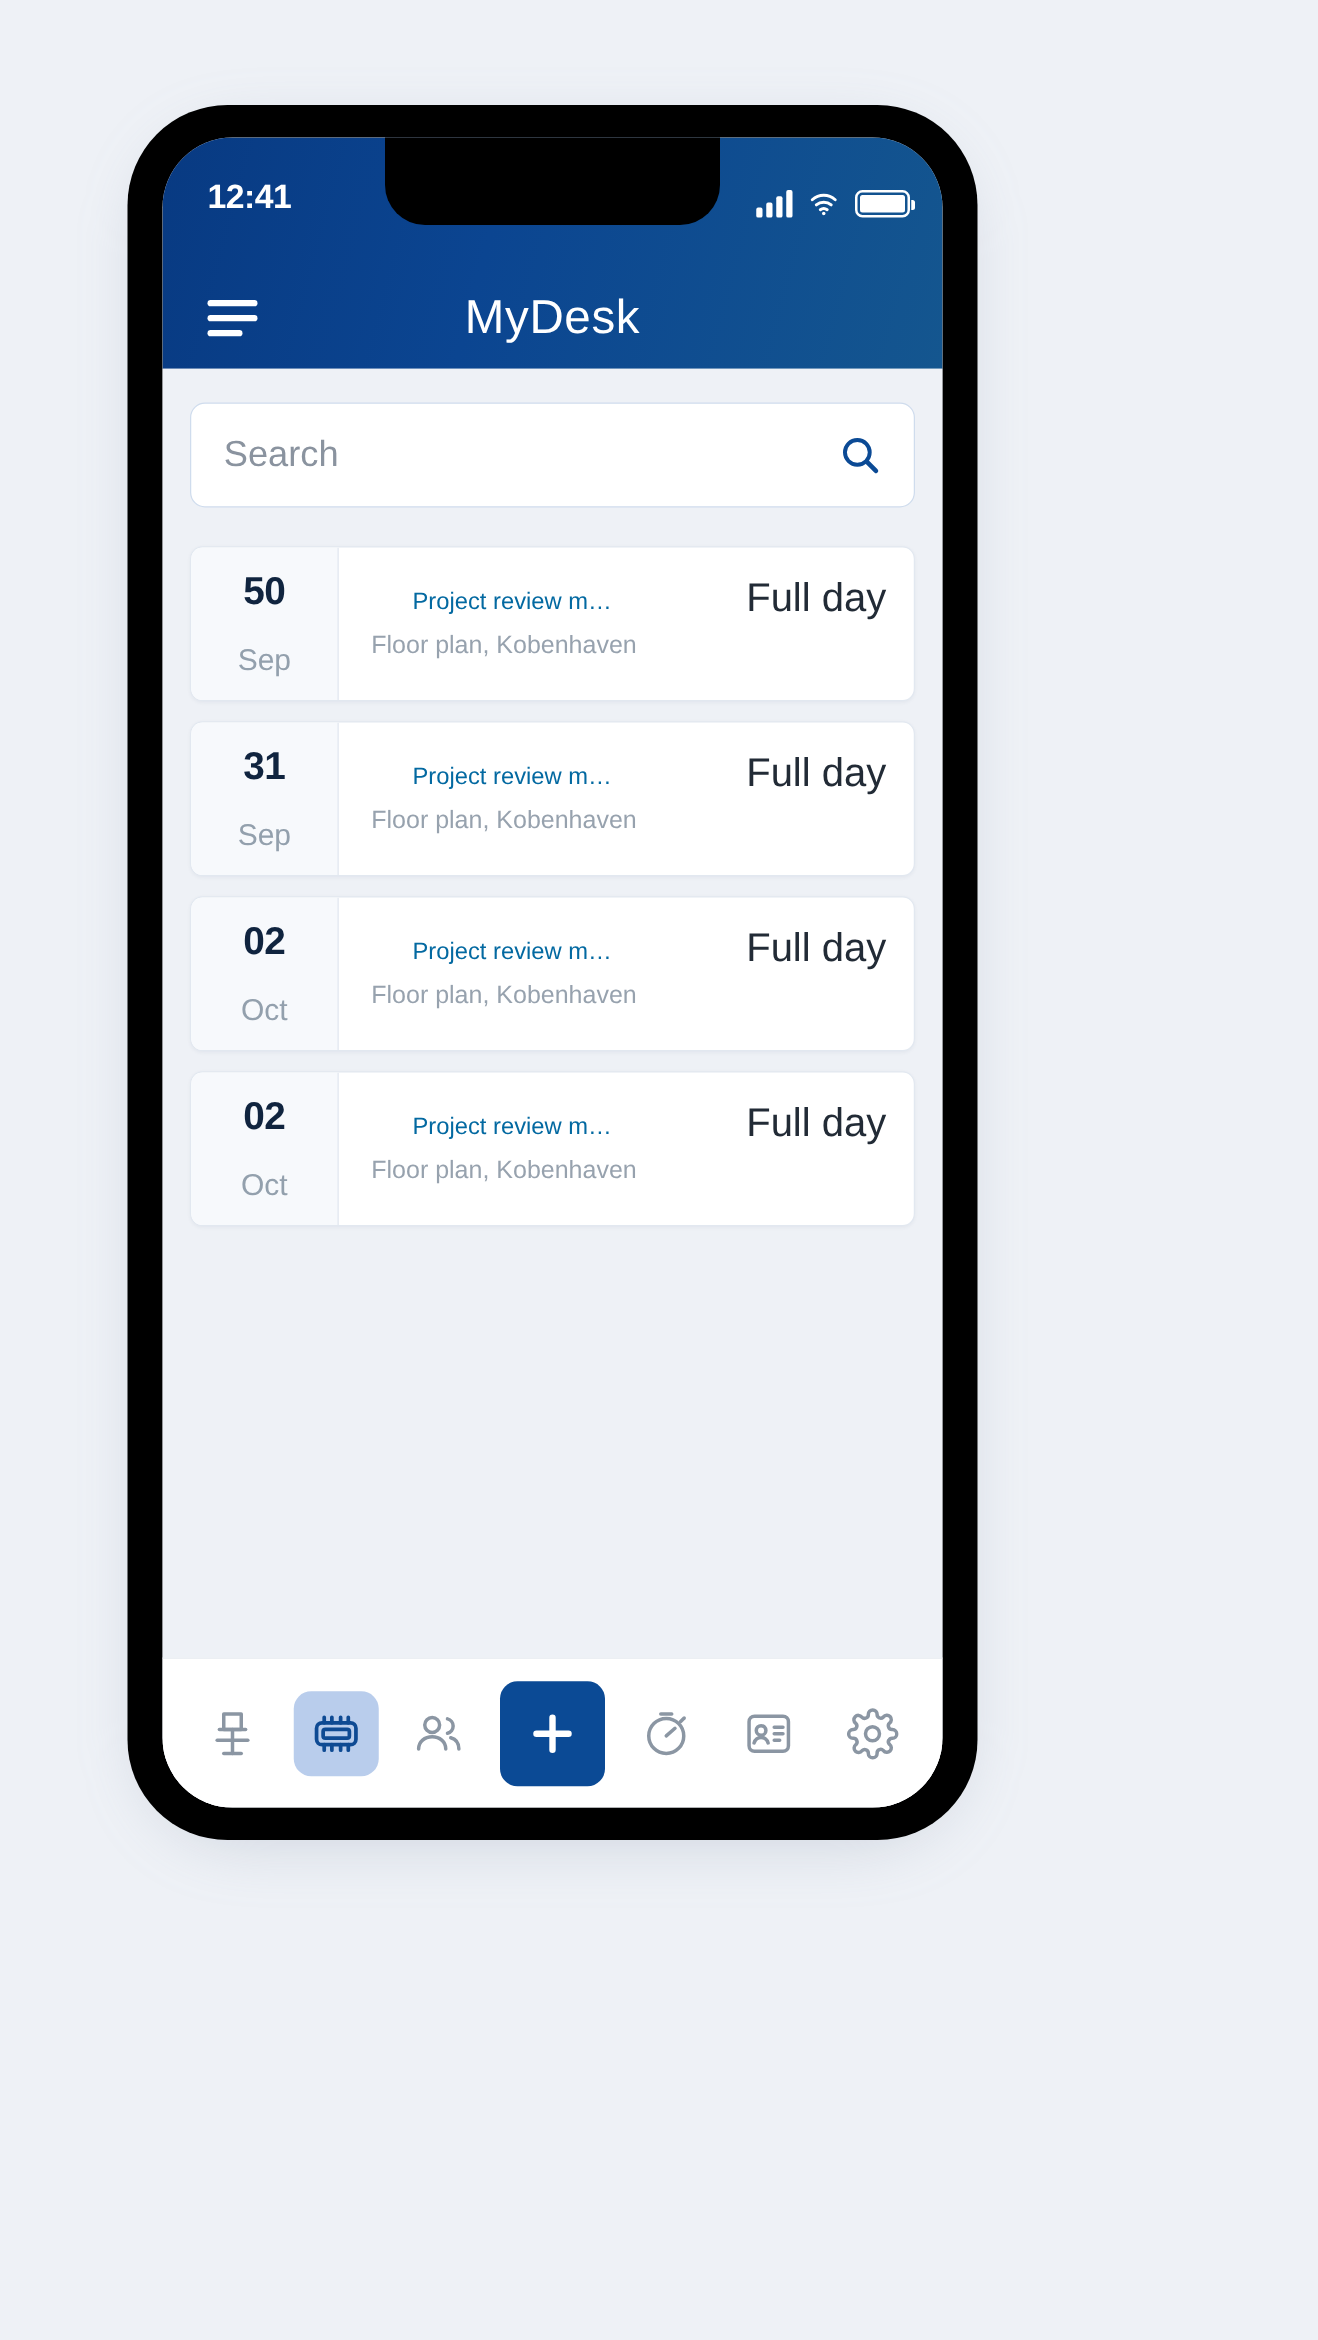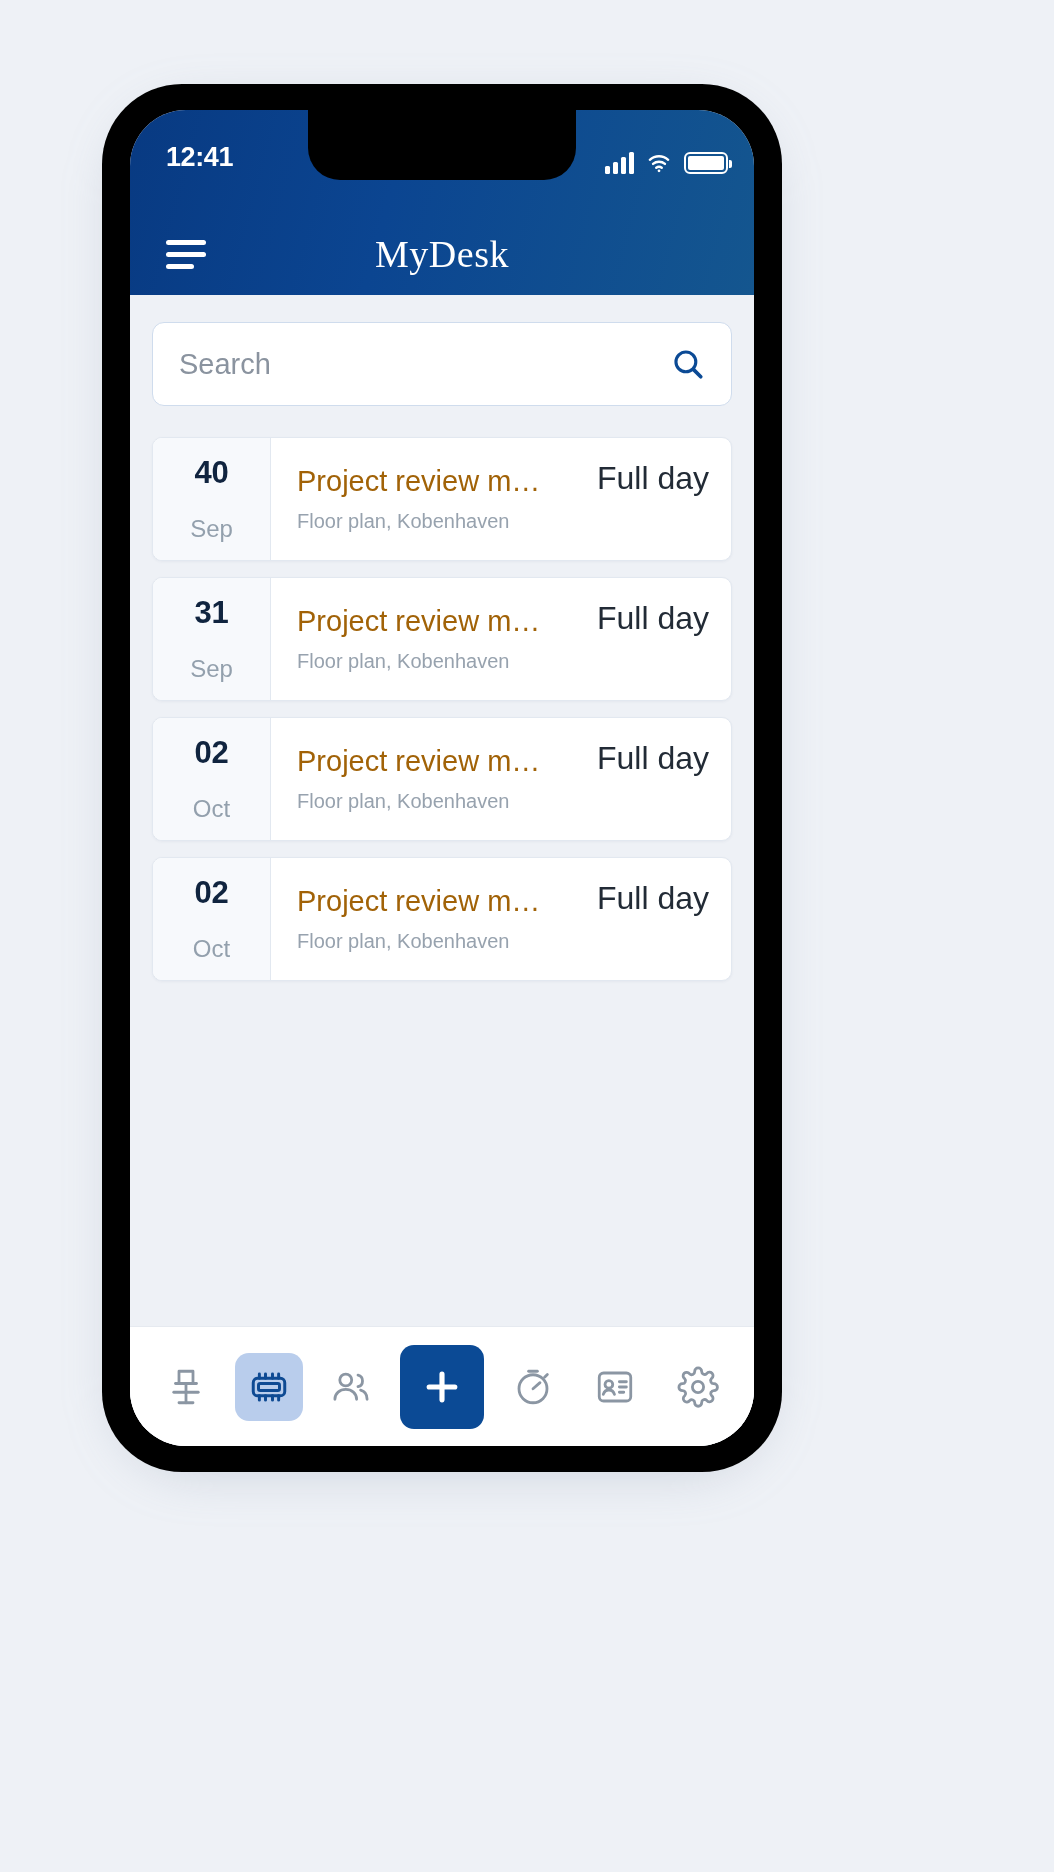--- a/index.html
+++ b/index.html
@@ -171,21 +171,20 @@
   .hamburger span:nth-child(2) { width: 40px; }
   .hamburger span:nth-child(3) { width: 28px; }
 
   .app-title {
     width: 100%;
     text-align: center;
     color: #ffffff;
     font-size: 38px;
     font-weight: 500;
     letter-spacing: 0.5px;
-    font-family: Liberation Serif, serif;
   }
 
   
   .body-area {
     position: absolute;
     left: 0; top: 185px;
     width: 624px;
     height: 1151px;
     background: #eef1f6;
   }
@@ -266,25 +265,26 @@
     flex: 1;
     display: flex;
     align-items: center;
     padding: 0 22px 0 26px;
     min-width: 0;
   }
 
   .card-texts { flex: 1; min-width: 0; }
 
   .card-title {
-    font-size: 29px;
-    color: #a16207;
+    font-size: 19px;
+    color: #0369a1;
     white-space: nowrap;
     overflow: hidden;
     margin-bottom: 12px;
+    margin-left: 33px;
   }
 
   .card-sub {
     font-size: 20px;
     color: #97a2ae;
     white-space: nowrap;
     overflow: hidden;
   }
 
   .card-badge {
@@ -388,21 +388,21 @@
           <svg class="search-icon" viewBox="0 0 24 24" fill="none">
             <circle cx="10.5" cy="10.5" r="7" stroke="#0b4a95" stroke-width="2.2"></circle>
             <path d="M15.8 15.8L21 21" stroke="#0b4a95" stroke-width="2.6" stroke-linecap="round"></path>
           </svg>
         </div>
 
         <div class="card-list">
 
           <div class="card">
             <div class="card-date">
-              <div class="card-day">40</div>
+              <div class="card-day">50</div>
               <div class="card-month">Sep</div>
             </div>
             <div class="card-main">
               <div class="card-texts">
                 <div class="card-title">Project review m…</div>
                 <div class="card-sub">Floor plan, Kobenhaven</div>
               </div>
               <div class="card-badge">Full day</div>
             </div>
           </div>

